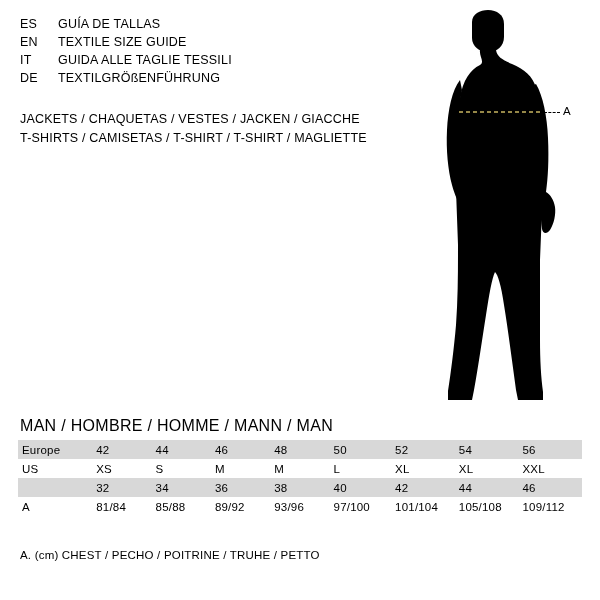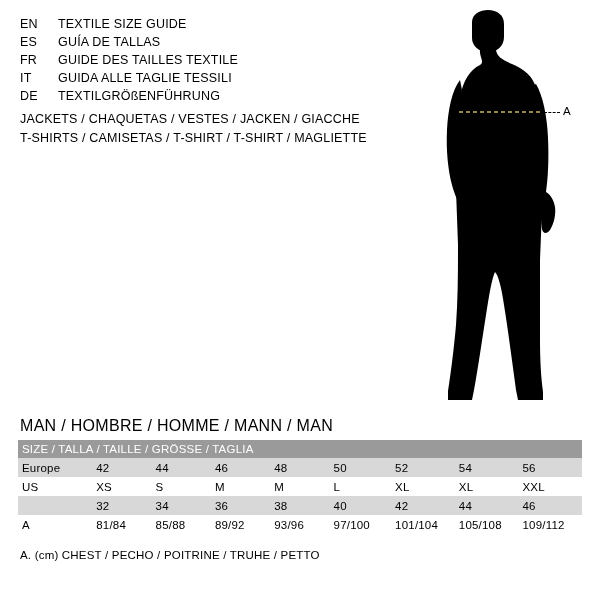--- a/index.html
+++ b/index.html
@@ -138,30 +138,26 @@
     letter-spacing: 0.2px;
   }
 </style>
 </head>
 <body>
 
 <div class="page">
 
   <div class="lang-block">
     <div class="lang-row">
+      <span class="lang-code">ES</span>
+      <span class="lang-text">GUÍA DE TALLAS</span>
+    </div>
+    <div class="lang-row">
       <span class="lang-code">EN</span>
       <span class="lang-text">TEXTILE SIZE GUIDE</span>
-    </div>
-    <div class="lang-row">
-      <span class="lang-code">ES</span>
-      <span class="lang-text">GUÍA DE TALLAS</span>
-    </div>
-    <div class="lang-row">
-      <span class="lang-code">FR</span>
-      <span class="lang-text">GUIDE DES TAILLES TEXTILE</span>
     </div>
     <div class="lang-row">
       <span class="lang-code">IT</span>
       <span class="lang-text">GUIDA ALLE TAGLIE TESSILI</span>
     </div>
     <div class="lang-row">
       <span class="lang-code">DE</span>
       <span class="lang-text">TEXTILGRÖßENFÜHRUNG</span>
     </div>
   </div>
@@ -221,23 +217,20 @@
       </g>
     </svg>
   </div>
   <div class="measure-dash"></div>
   <div class="measure-label">A</div>
 
   <div class="man-title">MAN / HOMBRE / HOMME / MANN / MAN</div>
 
   <table class="size-table">
     <tbody>
-      <tr class="head">
-        <td class="col-label" colspan="9">SIZE / TALLA / TAILLE / GRÖSSE / TAGLIA</td>
-      </tr>
       <tr class="shade">
         <td class="col-label">Europe</td>
         <td class="cell">42</td>
         <td class="cell">44</td>
         <td class="cell">46</td>
         <td class="cell">48</td>
         <td class="cell">50</td>
         <td class="cell">52</td>
         <td class="cell">54</td>
         <td class="cell">56</td>

